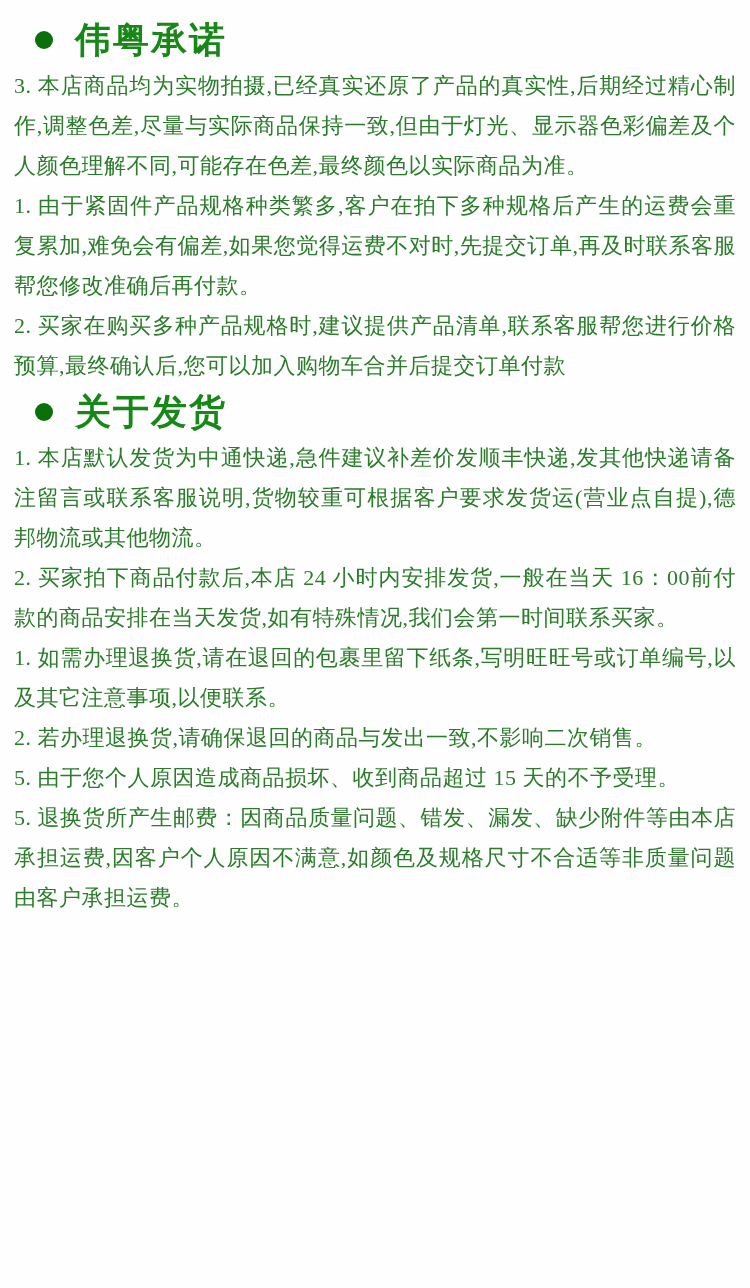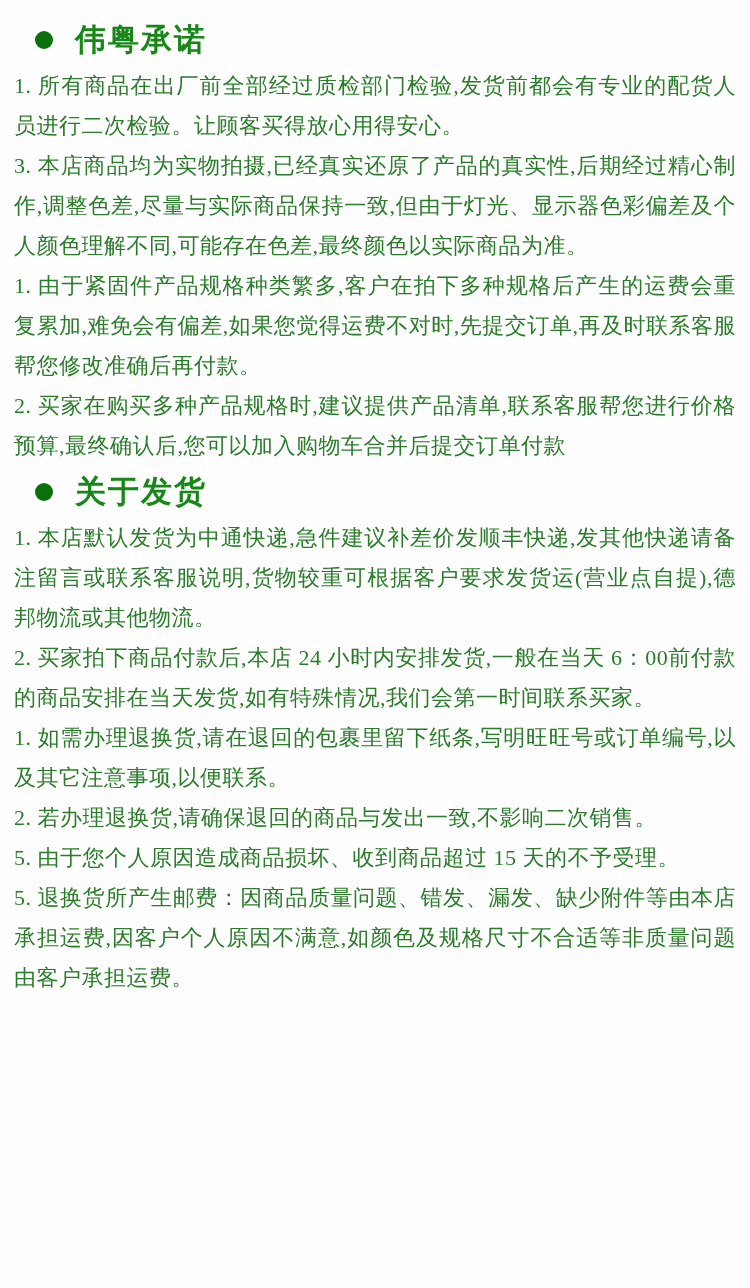--- a/index.html
+++ b/index.html
@@ -27,21 +27,21 @@
   .bullet {
     display: inline-block;
     width: 18px;
     height: 18px;
     border-radius: 50%;
     background: #0b700b;
     margin-right: 22px;
     flex: 0 0 auto;
   }
   .heading-text {
-    font-size: 31px;
+    font-size: 36px;
     font-weight: bold;
     color: #178717;
     letter-spacing: 2px;
   }
   p.item {
     margin: 0;
     font-size: 22px;
     line-height: 40px;
     color: #2a7c2a;
     text-align: justify;
@@ -51,36 +51,35 @@
 </head>
 <body>
 
 <div class="page">
 
   <div class="section">
     <div class="section-heading">
       <span class="bullet"></span>
       <span class="heading-text">伟粤承诺</span>
     </div>
-    <p class="item">1. 所有商品在出厂前全部经过质检部门检验,发货前都会有专业的配货人员进行二次检验。让顾客买得放心用得安心。</p>
     <p class="item">3. 本店商品均为实物拍摄,已经真实还原了产品的真实性,后期经过精心制作,调整色差,尽量与实际商品保持一致,但由于灯光、显示器色彩偏差及个人颜色理解不同,可能存在色差,最终颜色以实际商品为准。</p>
   </div>
 
   <div class="section">
     <p class="item">1. 由于紧固件产品规格种类繁多,客户在拍下多种规格后产生的运费会重复累加,难免会有偏差,如果您觉得运费不对时,先提交订单,再及时联系客服帮您修改准确后再付款。</p>
     <p class="item">2. 买家在购买多种产品规格时,建议提供产品清单,联系客服帮您进行价格预算,最终确认后,您可以加入购物车合并后提交订单付款</p>
   </div>
 
   <div class="section">
     <div class="section-heading">
       <span class="bullet"></span>
       <span class="heading-text">关于发货</span>
     </div>
     <p class="item">1. 本店默认发货为中通快递,急件建议补差价发顺丰快递,发其他快递请备注留言或联系客服说明,货物较重可根据客户要求发货运(营业点自提),德邦物流或其他物流。</p>
-    <p class="item">2. 买家拍下商品付款后,本店 24 小时内安排发货,一般在当天 6：00前付款的商品安排在当天发货,如有特殊情况,我们会第一时间联系买家。</p>
+    <p class="item">2. 买家拍下商品付款后,本店 24 小时内安排发货,一般在当天 16：00前付款的商品安排在当天发货,如有特殊情况,我们会第一时间联系买家。</p>
   </div>
 
   <div class="section">
     <p class="item">1. 如需办理退换货,请在退回的包裹里留下纸条,写明旺旺号或订单编号,以及其它注意事项,以便联系。</p>
     <p class="item">2. 若办理退换货,请确保退回的商品与发出一致,不影响二次销售。</p>
     <p class="item">5. 由于您个人原因造成商品损坏、收到商品超过 15 天的不予受理。</p>
     <p class="item">5. 退换货所产生邮费：因商品质量问题、错发、漏发、缺少附件等由本店承担运费,因客户个人原因不满意,如颜色及规格尺寸不合适等非质量问题由客户承担运费。</p>
   </div>
 
 </div>

